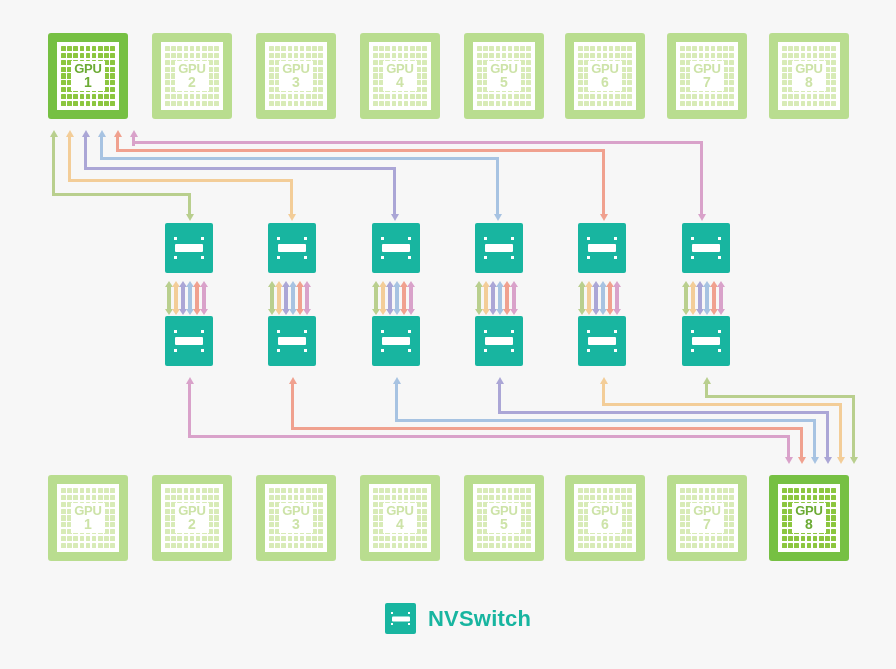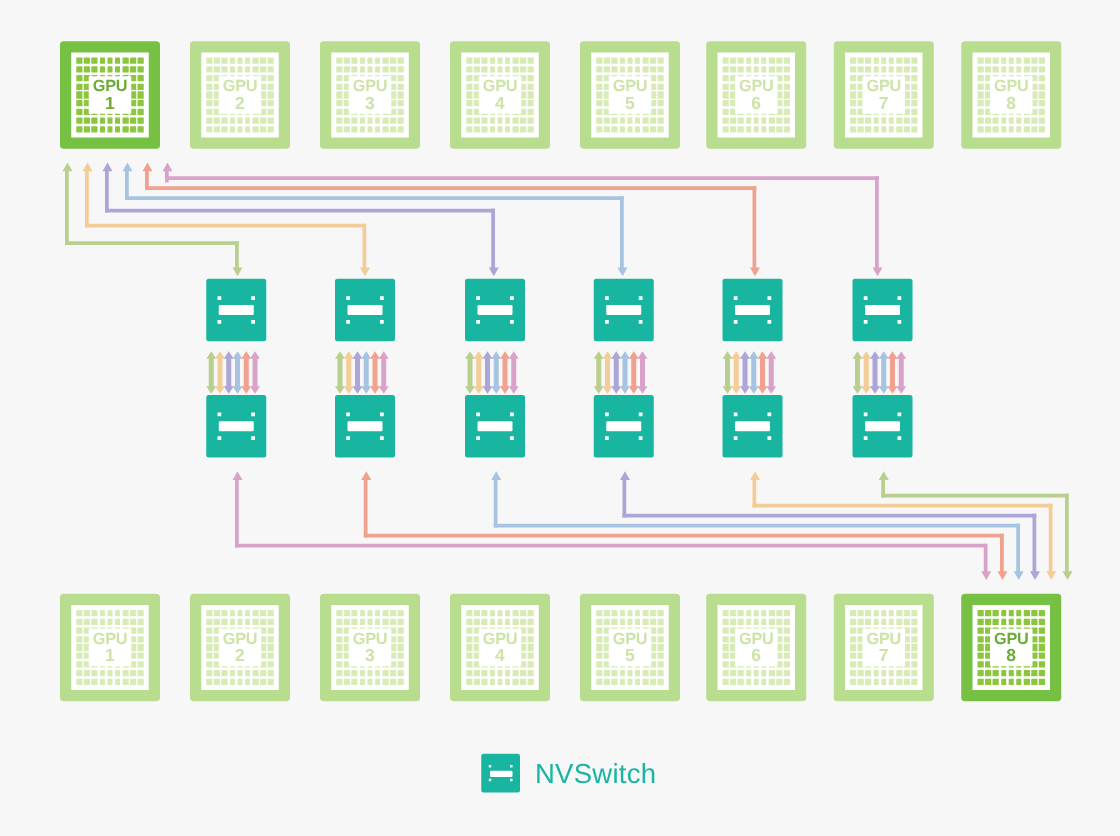--- a/index.html
+++ b/index.html
@@ -103,21 +103,21 @@
   .legend .chip .bar{
     position:absolute;left:50%;top:50%;transform:translate(-50%,-50%);
     width:18px;height:5px;background:#fff;border-radius:1px;
   }
   .legend .chip .d{position:absolute;width:2px;height:2px;background:#fff;}
   .legend .chip .d.tl{left:6px;top:9px;}
   .legend .chip .d.tr{right:6px;top:9px;}
   .legend .chip .d.bl{left:6px;bottom:9px;}
   .legend .chip .d.br{right:6px;bottom:9px;}
   .legend .lbl{
-    font-size:22px;color:#18b5a0;font-weight:400;letter-spacing:0.2px;
+    font-size:22px;color:#18b5a0;font-weight:700;letter-spacing:0.2px;
   }
 </style>
 </head>
 <body>
 
 <div id="stage">
 
   <div>
 
     <div class="gpu hot" style="left:48px;top:33px;">

